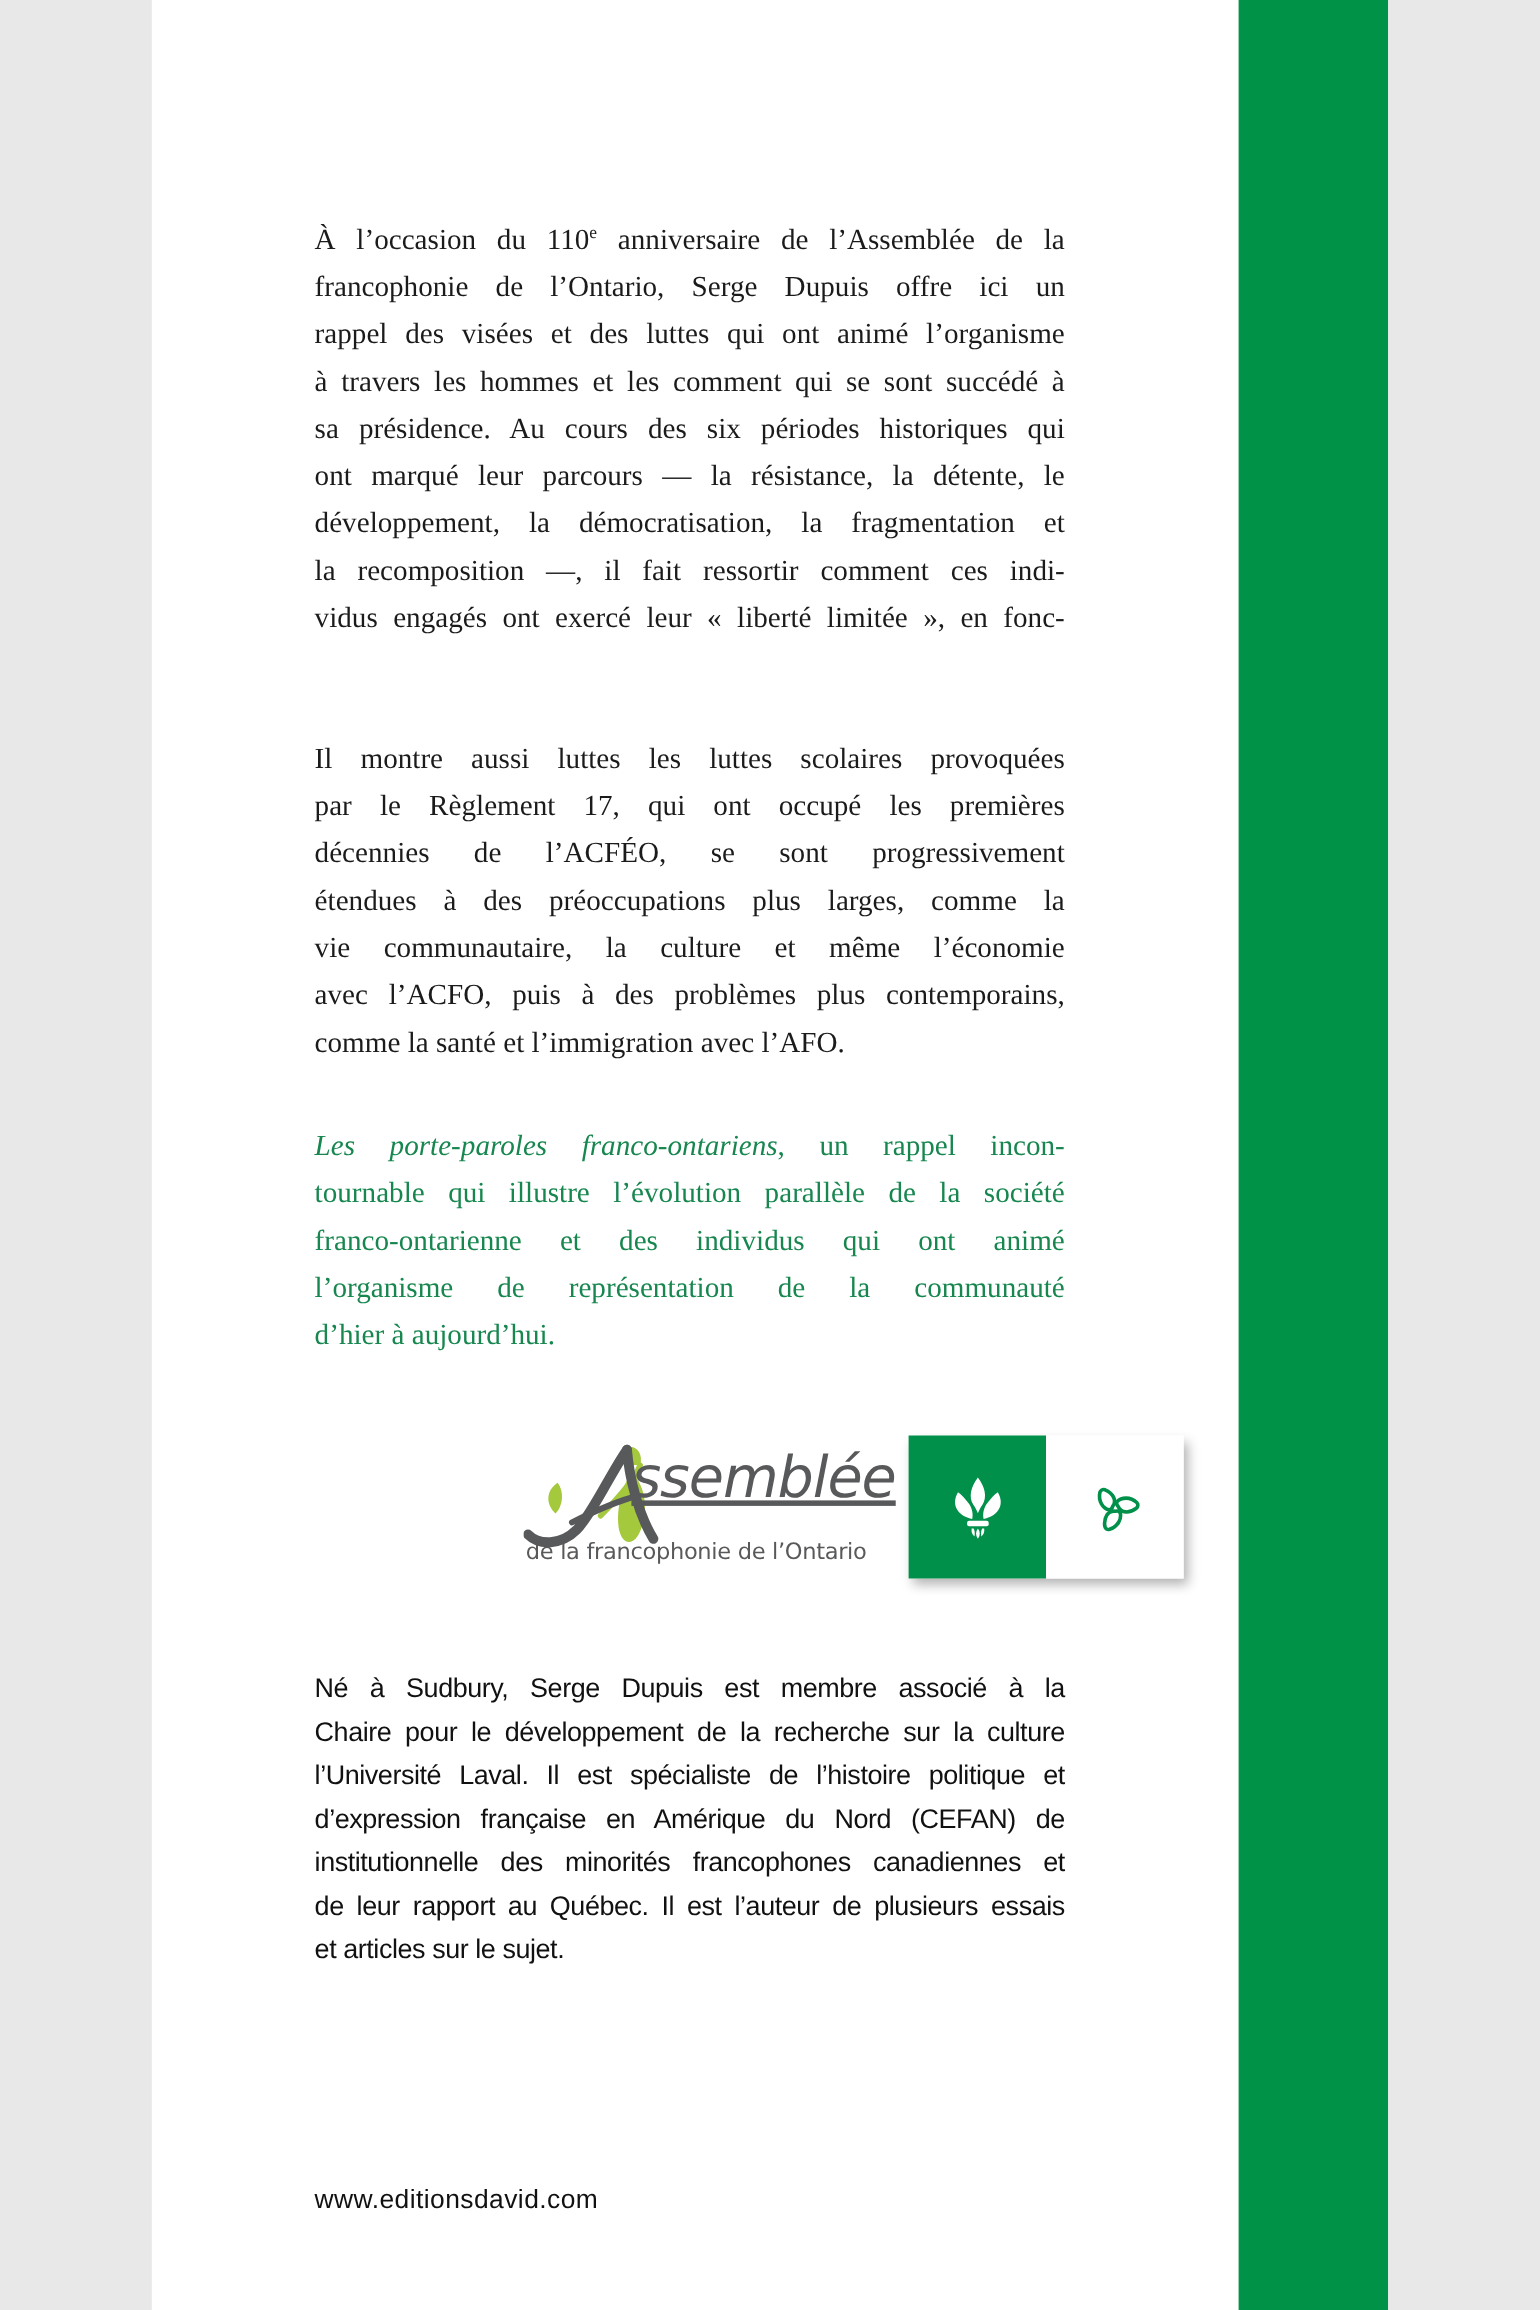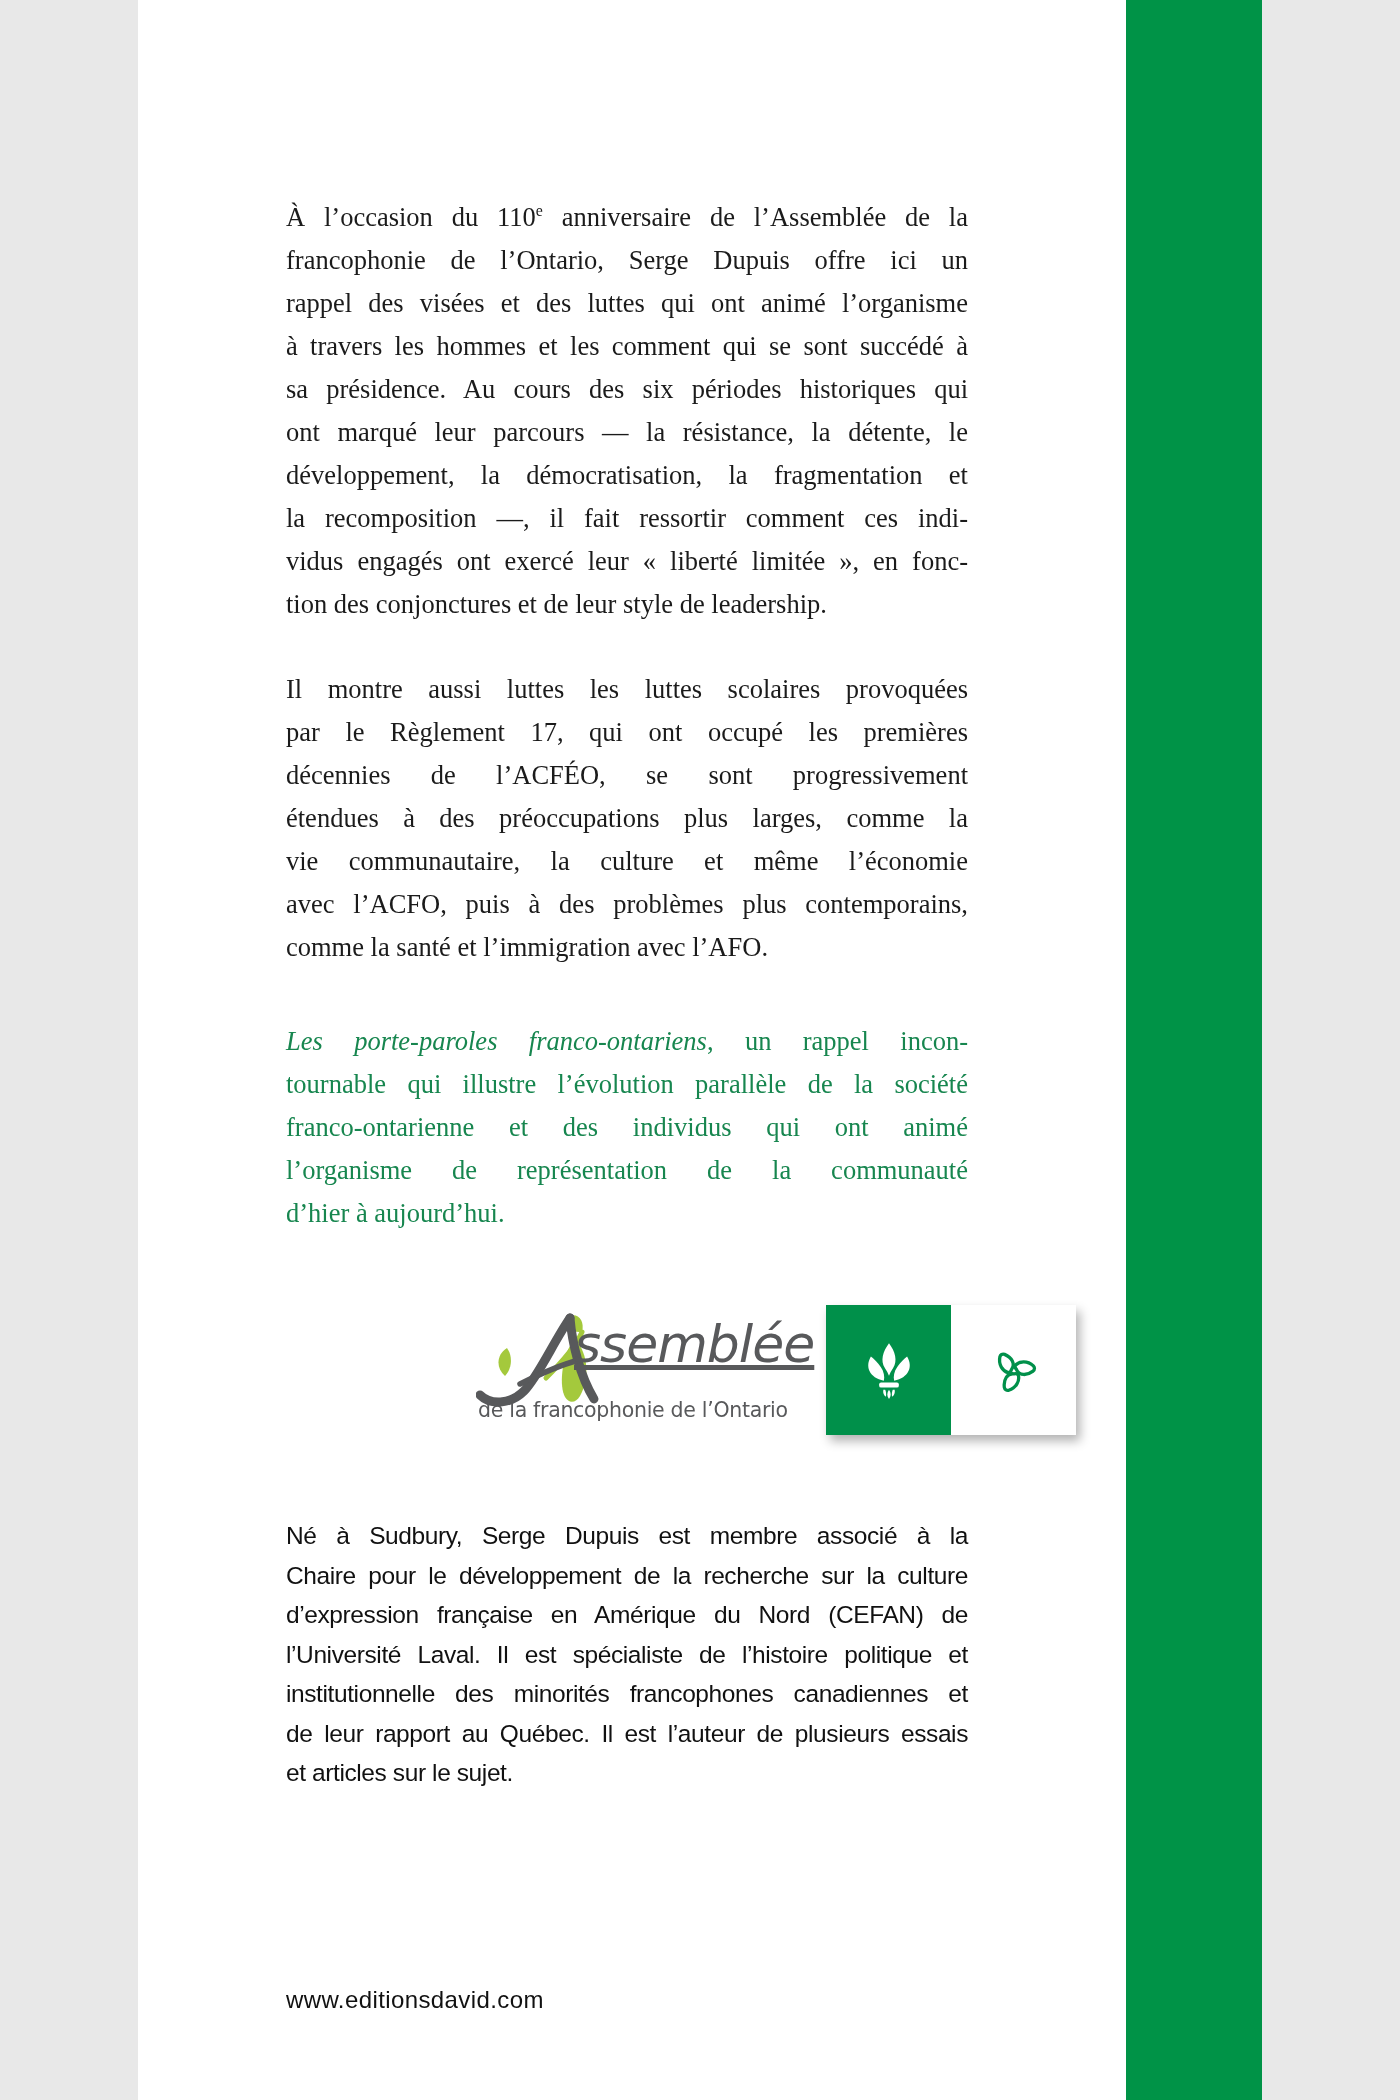--- a/index.html
+++ b/index.html
@@ -77,21 +77,20 @@
     <div>
         <div class="line">francophonie de l’Ontario, Serge Dupuis offre ici un</div>
         <div class="line">rappel des visées et des luttes qui ont animé l’organisme</div>
         <div class="line">à travers les hommes et les comment qui se sont succédé à</div>
         <div class="line">sa présidence. Au cours des six périodes historiques qui</div>
         <div class="line">ont marqué leur parcours — la résistance, la détente, le</div>
         <div class="line">développement, la démocratisation, la fragmentation et</div>
         <div class="line">la recomposition —, il fait ressortir comment ces indi-</div>
         <div class="line">vidus engagés ont exercé leur « liberté limitée », en fonc-</div>
       </div>
-    <div class="line line-last">tion des conjonctures et de leur style de leadership.</div>
   </div>
 
   <div class="block serif-par" style="top:668px;">
     <div>
         <div class="line">Il montre aussi luttes les luttes scolaires provoquées</div>
         <div class="line">par le Règlement 17, qui ont occupé les premières</div>
         <div class="line">décennies de l’ACFÉO, se sont progressivement</div>
         <div class="line">étendues à des préoccupations plus larges, comme la</div>
         <div class="line">vie communautaire, la culture et même l’économie</div>
         <div class="line">avec l’ACFO, puis à des problèmes plus contemporains,</div>
@@ -147,22 +146,22 @@
           <path d="M0 3 C-7 2 -11 9 -10 17 C-9.5 19.5 -7.5 20.5 -5.5 20 C2.5 17.5 6 10 4.5 4.5 C3.5 2.5 2 2.5 0 3 Z" transform="rotate(240)"></path>
         </g>
       </svg>
     </div>
   </div>
 
   <div class="block sans-par" style="top:1516px;">
     <div>
         <div class="line">Né à Sudbury, Serge Dupuis est membre associé à la</div>
         <div class="line">Chaire pour le développement de la recherche sur la culture</div>
+        <div class="line">l’Université Laval. Il est spécialiste de l’histoire politique et</div>
         <div class="line">d’expression française en Amérique du Nord (CEFAN) de</div>
-        <div class="line">l’Université Laval. Il est spécialiste de l’histoire politique et</div>
         <div class="line">institutionnelle des minorités francophones canadiennes et</div>
         <div class="line">de leur rapport au Québec. Il est l’auteur de plusieurs essais</div>
       </div>
     <div class="line line-last">et articles sur le sujet.</div>
   </div>
 
   <div class="url">www.editionsdavid.com</div>
 
 </div>
 

